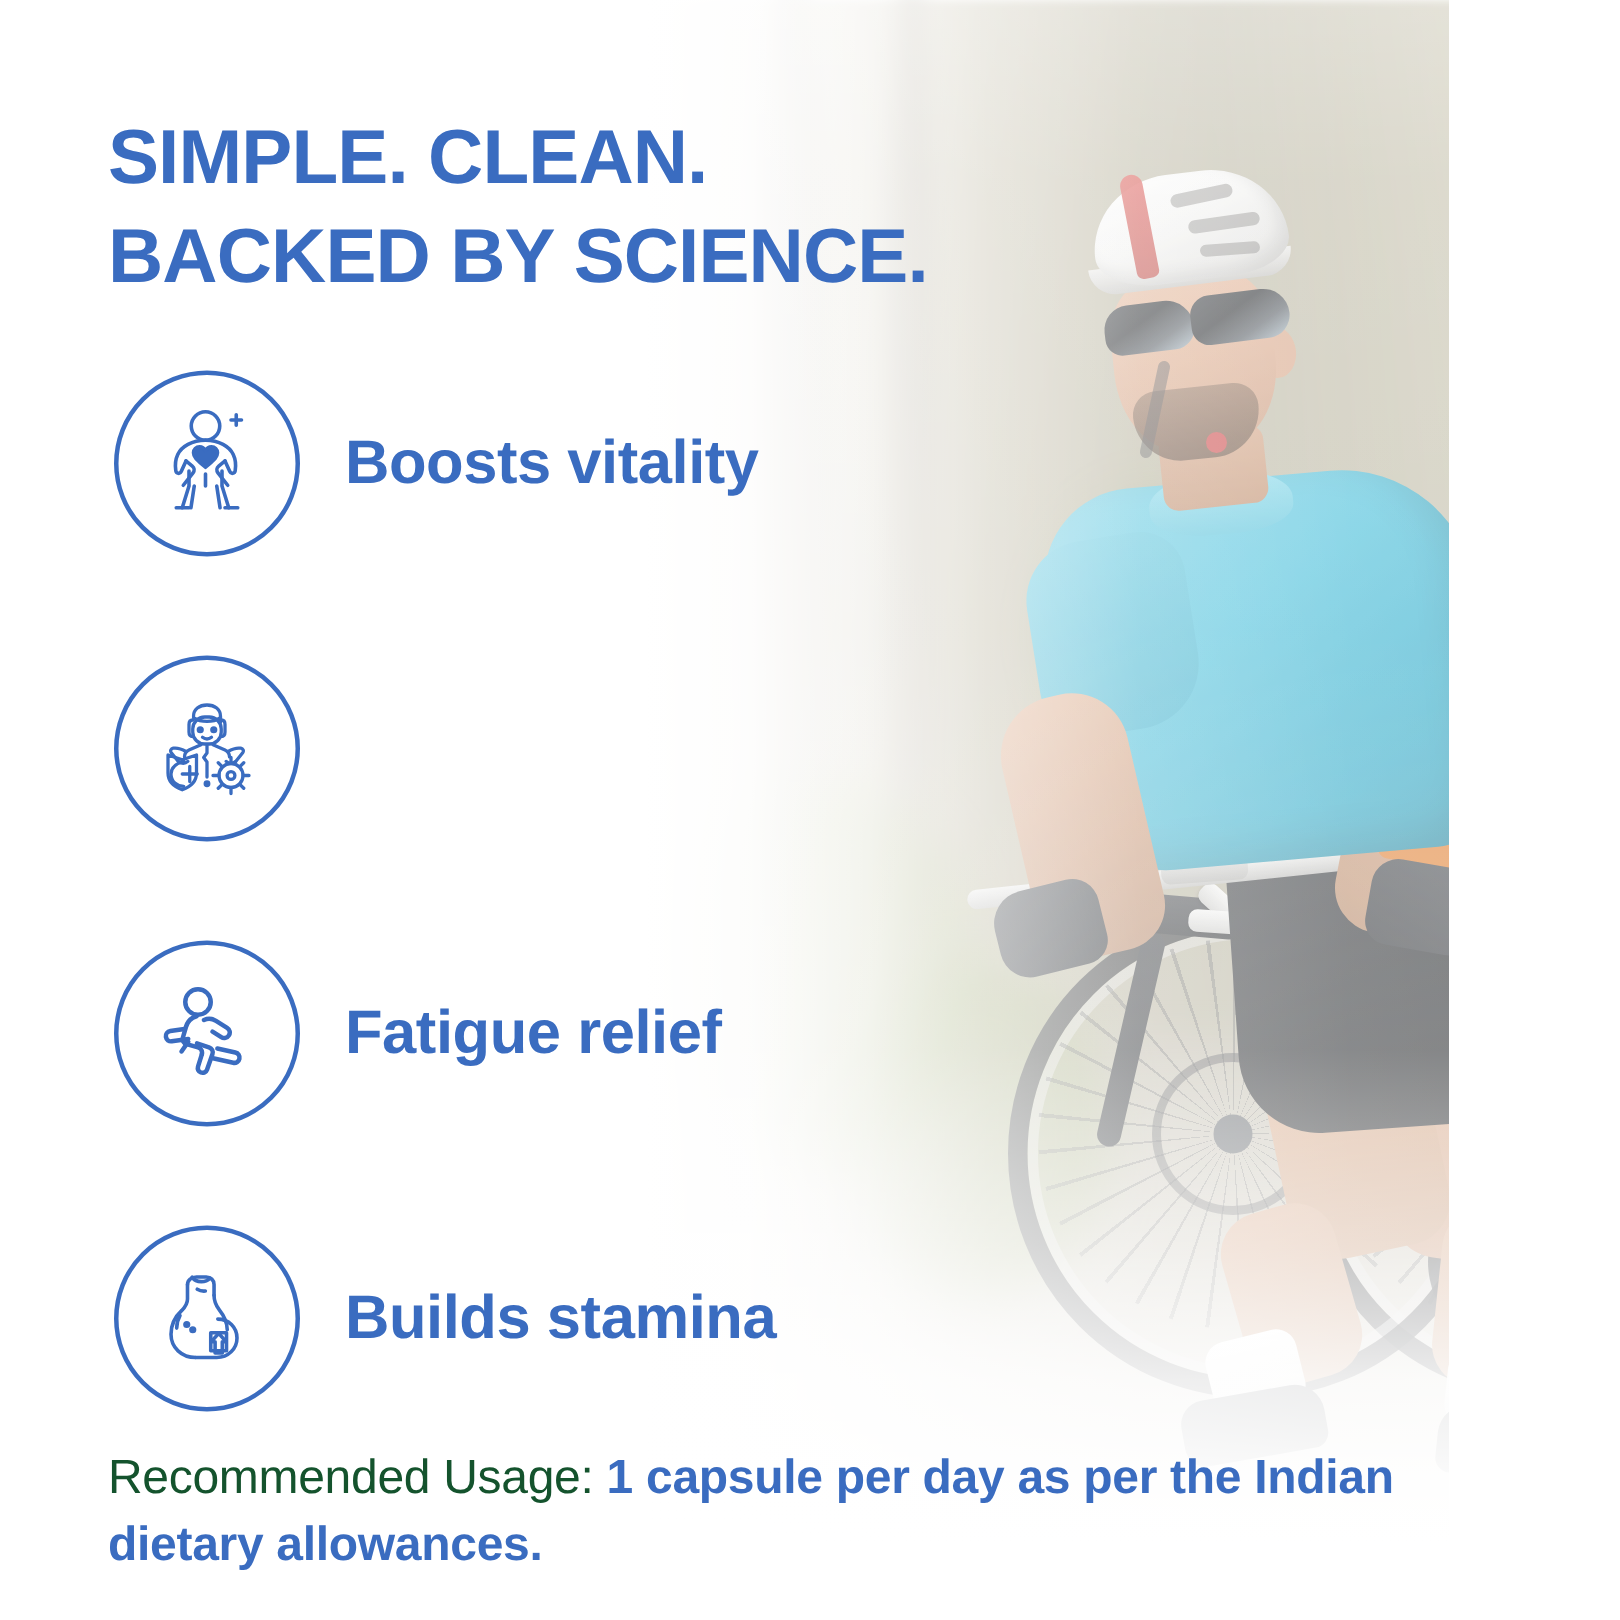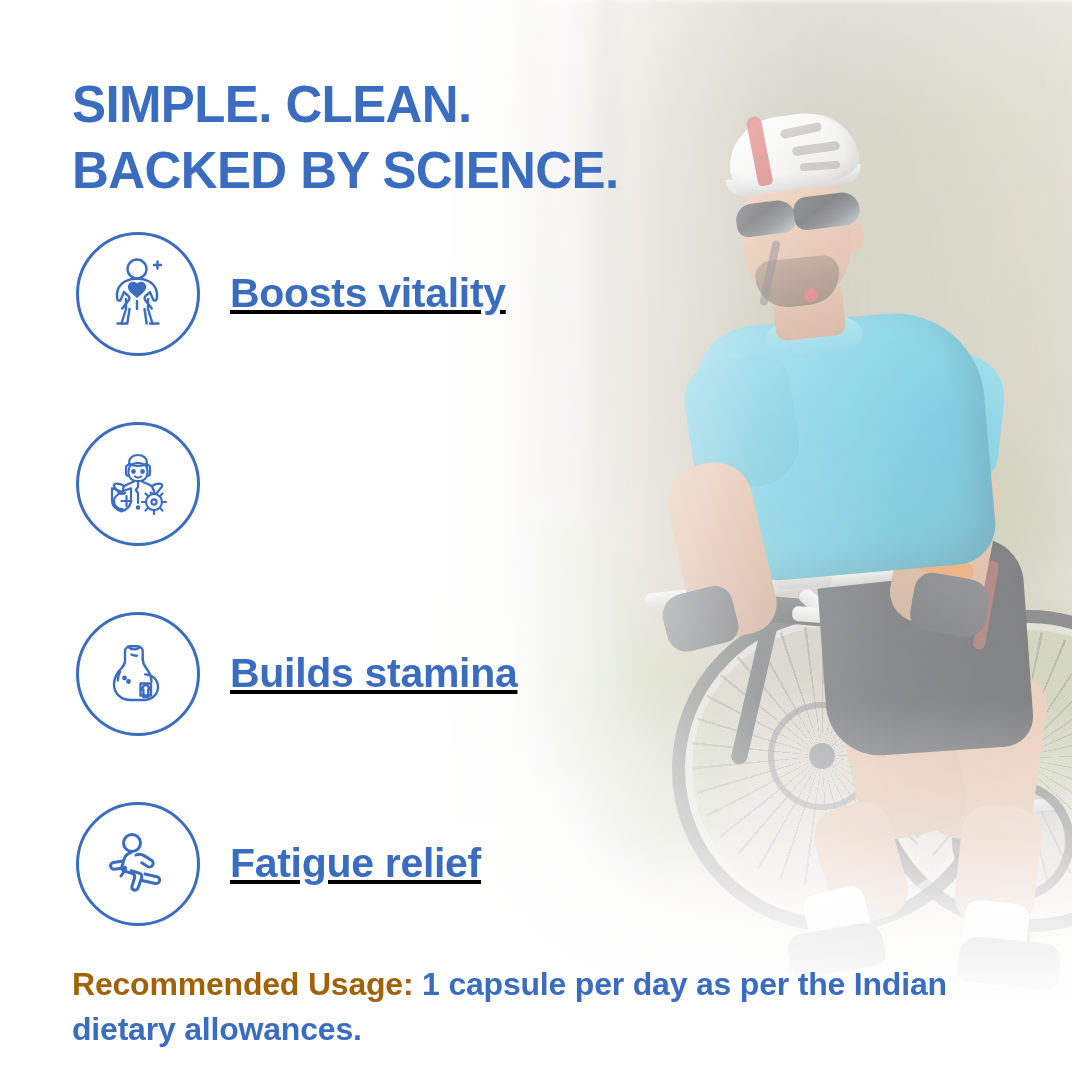--- a/index.html
+++ b/index.html
@@ -2,21 +2,21 @@
 <html><head>
 <meta charset="utf-8">
 <style>
   html, body {
     margin: 0;
     padding: 0;
     background: #ffffff;
   }
   #canvas {
     position: relative;
-    width: 1072px;
+    width: 966px;
     height: 1080px;
     overflow: hidden;
     background: #ffffff;
     font-family: "Liberation Sans", sans-serif;
   }
 
   
   .photo-layer {
     position: absolute;
     inset: 0;
@@ -401,23 +401,22 @@
     color: #3a6cc0;
     font-size: 51px;
     font-weight: 700;
     letter-spacing: -0.6px;
     line-height: 1.30;
     white-space: pre-line;
   }
 
   .features {
     position: absolute;
-    left: 76px; top: 199px;
+    left: 76px; top: 214px;
     width: 560px;
-    text-decoration: underline;
   }
   .feature-row {
     display: flex;
     align-items: center;
     height: 190px;
   }
   .icon-circle {
     flex: 0 0 auto;
     width: 118px; height: 118px;
     border: 3px solid #3a6cc0;
@@ -439,22 +438,22 @@
 
   .usage {
     position: absolute;
     left: 72px; top: 962px;
     width: 880px;
     font-size: 32px;
     line-height: 1.42;
     letter-spacing: -0.2px;
   }
   .usage-label {
-    color: #a16207;
-    font-weight: 700;
+    color: #14532d;
+    font-weight: 400;
   }
   .usage-value {
     color: #3a6cc0;
     font-weight: 700;
   }
 </style>
 </head>
 <body>
 
 <div id="canvas">
@@ -592,52 +591,52 @@
             <path d="M23.5 57h10M28.5 52v10"></path>
             <circle cx="56" cy="58" r="8"></circle>
             <circle cx="56" cy="58" r="2.6"></circle>
             <path d="M56 50v-4M56 66v4M48 58h-4M64 58h4M50.3 52.3l-2.8-2.8M61.7 63.7l2.8 2.8M50.3 63.7l-2.8 2.8M61.7 52.3l2.8-2.8"></path>
           </svg>
         </div>
       </div>
 
       <div class="feature-row">
         <div class="icon-circle">
+          <svg width="80" height="80" viewBox="0 0 80 80" fill="none" stroke="#3a6cc0" stroke-width="3" stroke-linecap="round" stroke-linejoin="round">
+            <circle cx="34" cy="19" r="8.5"></circle>
+            <path d="M33 28.5c-3.6 1-6 3.6-7 7l-2 7c-.6 2.2.4 4 2.4 4.6l7.6 2.2c2 .6 3 2.4 2.6 4.4"></path>
+            <path d="M36.6 53.7l-2.6 8.4c-.5 1.7.3 3.3 1.9 3.9 1.7.6 3.5-.2 4.1-1.9l3.6-10.2c.7-2-.3-4-2.3-4.7l-8-2.6"></path>
+            <path d="M38 31c2.6-1.2 5.4-1 8 .6l7.4 4.6c1.8 1.1 2.3 3.3 1.2 5-1.1 1.8-3.4 2.3-5.1 1.2l-5.8-3.6"></path>
+            <path d="M25 37l-9.5 1.4c-1.9.3-3.2 2-2.9 3.9.3 1.9 2 3.2 3.9 2.9l11-1.6"></path>
+            <path d="M44 56.5l13.5 3c1.9.4 3.7-.8 4.1-2.7.4-1.9-.8-3.7-2.7-4.1l-12-2.7"></path>
+            <path d="M27.5 45.5l-4.5 6.5"></path>
+          </svg>
+        </div>
+        <div class="feature-label">Fatigue relief</div>
+      </div>
+
+      <div class="feature-row">
+        <div class="icon-circle">
           <svg width="80" height="80" viewBox="0 0 80 80" fill="none" stroke="#3a6cc0" stroke-width="2.4" stroke-linecap="round" stroke-linejoin="round">
             <path d="M27 17.5c0-3 2.6-5.2 6-5.2h6.5c3 0 5.2 2.2 5.2 5v7.2"></path>
             <path d="M27 17.5v9.5c0 3.2-1.6 5.4-3.8 7.6C19 38.5 16 44 16 50.5c0 8.8 7 15.5 16.5 15.5"></path>
             <path d="M44.7 24.5c0 4.2 1.4 7 3.4 9.6 3 3.8 5.4 7.6 5.4 13.4"></path>
             <path d="M32.5 66h14c7.6 0 13.5-5.8 13.5-13s-5.6-12.6-12.8-12.6"></path>
             <path d="M30 12.4c1.4 2 3.5 3 6.2 3 2.4 0 4.4-.8 5.8-2.3"></path>
             <path d="M33.5 20.5c1.6 1 3.4 1.4 5.4 1.2"></path>
             <circle cx="26.5" cy="44" r="1.2" fill="#3a6cc0"></circle>
             <circle cx="30.5" cy="47.5" r="1.2" fill="#3a6cc0"></circle>
             <path d="M22 38c-1.5 2.6-2.2 5.4-2.2 8.4"></path>
             <path d="M47.5 47.5h10.5v12h-10.5z" transform="translate(-5,2)"></path>
             <path d="M47.8 53.5l5-5.6 5 5.6h-2.6v7.5h-4.8v-7.5z" transform="translate(-5,2)"></path>
           </svg>
         </div>
         <div class="feature-label">Builds stamina</div>
       </div>
 
-      <div class="feature-row">
-        <div class="icon-circle">
-          <svg width="80" height="80" viewBox="0 0 80 80" fill="none" stroke="#3a6cc0" stroke-width="3" stroke-linecap="round" stroke-linejoin="round">
-            <circle cx="34" cy="19" r="8.5"></circle>
-            <path d="M33 28.5c-3.6 1-6 3.6-7 7l-2 7c-.6 2.2.4 4 2.4 4.6l7.6 2.2c2 .6 3 2.4 2.6 4.4"></path>
-            <path d="M36.6 53.7l-2.6 8.4c-.5 1.7.3 3.3 1.9 3.9 1.7.6 3.5-.2 4.1-1.9l3.6-10.2c.7-2-.3-4-2.3-4.7l-8-2.6"></path>
-            <path d="M38 31c2.6-1.2 5.4-1 8 .6l7.4 4.6c1.8 1.1 2.3 3.3 1.2 5-1.1 1.8-3.4 2.3-5.1 1.2l-5.8-3.6"></path>
-            <path d="M25 37l-9.5 1.4c-1.9.3-3.2 2-2.9 3.9.3 1.9 2 3.2 3.9 2.9l11-1.6"></path>
-            <path d="M44 56.5l13.5 3c1.9.4 3.7-.8 4.1-2.7.4-1.9-.8-3.7-2.7-4.1l-12-2.7"></path>
-            <path d="M27.5 45.5l-4.5 6.5"></path>
-          </svg>
-        </div>
-        <div class="feature-label">Fatigue relief</div>
-      </div>
-
     </div>
 
     <div class="usage">
       <span class="usage-label">Recommended Usage:</span>
       <span class="usage-value">1 capsule per day as per the Indian dietary allowances.</span>
     </div>
 
   </div>
 </div>
 

